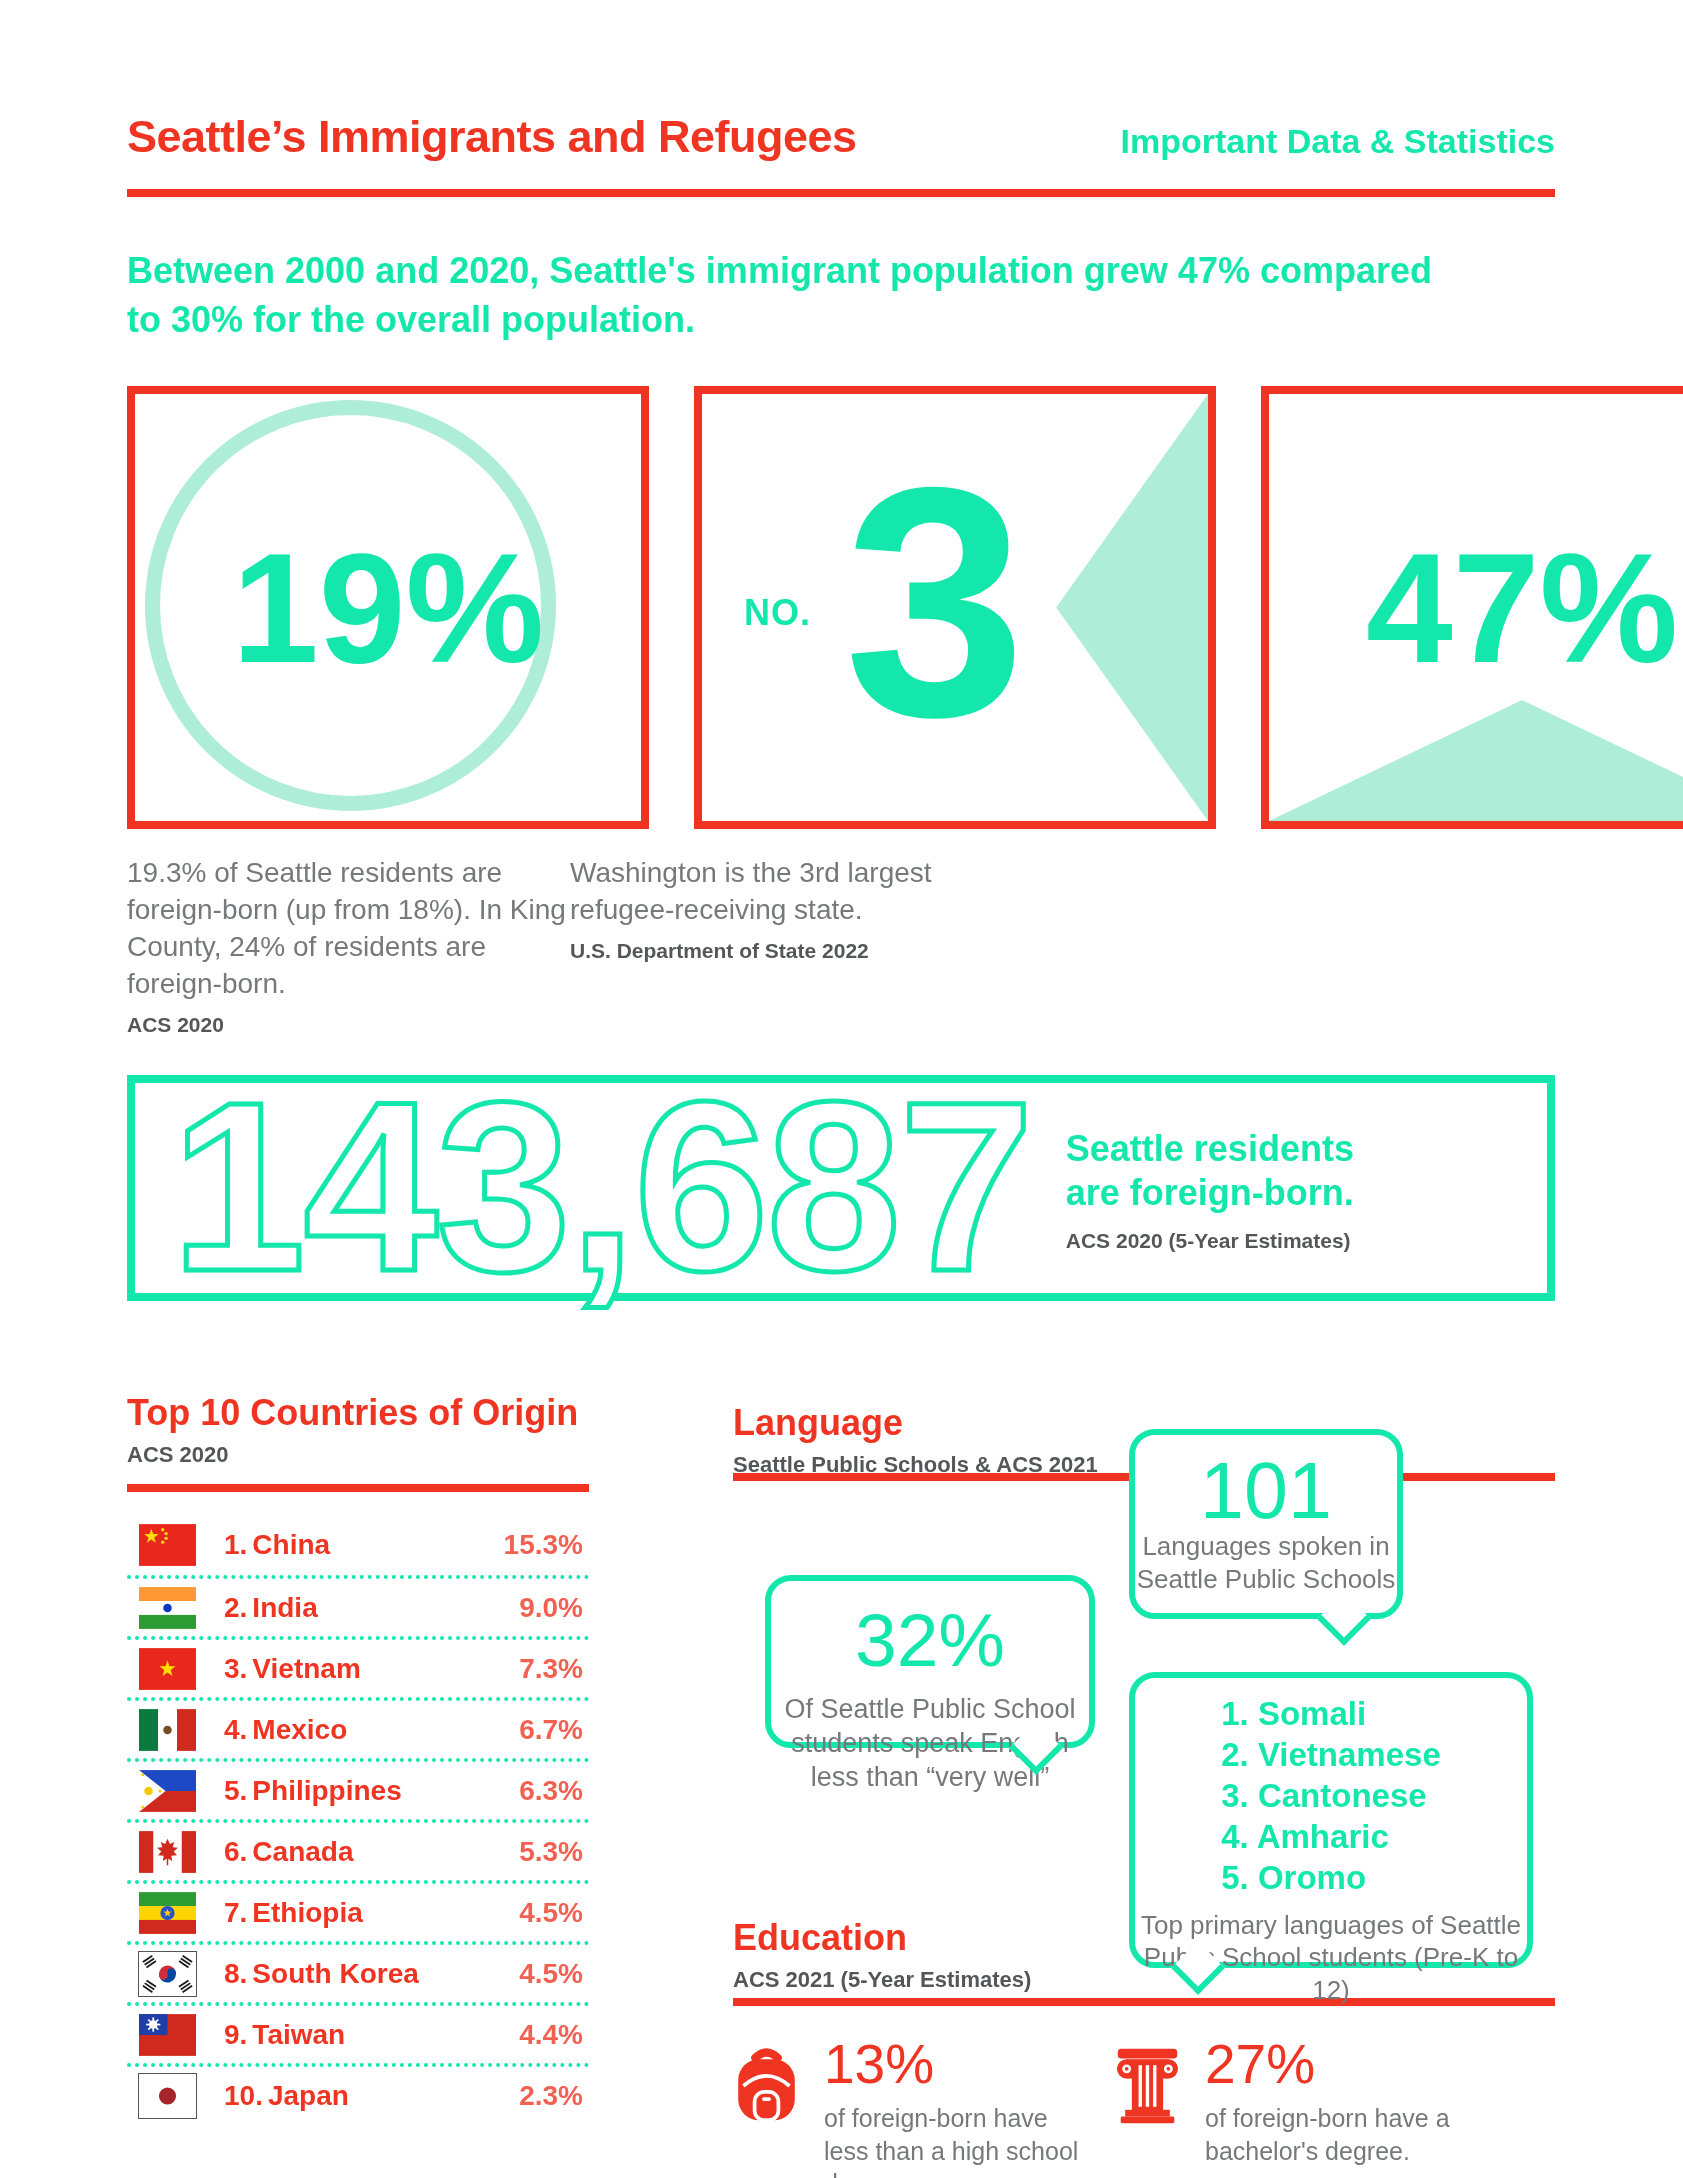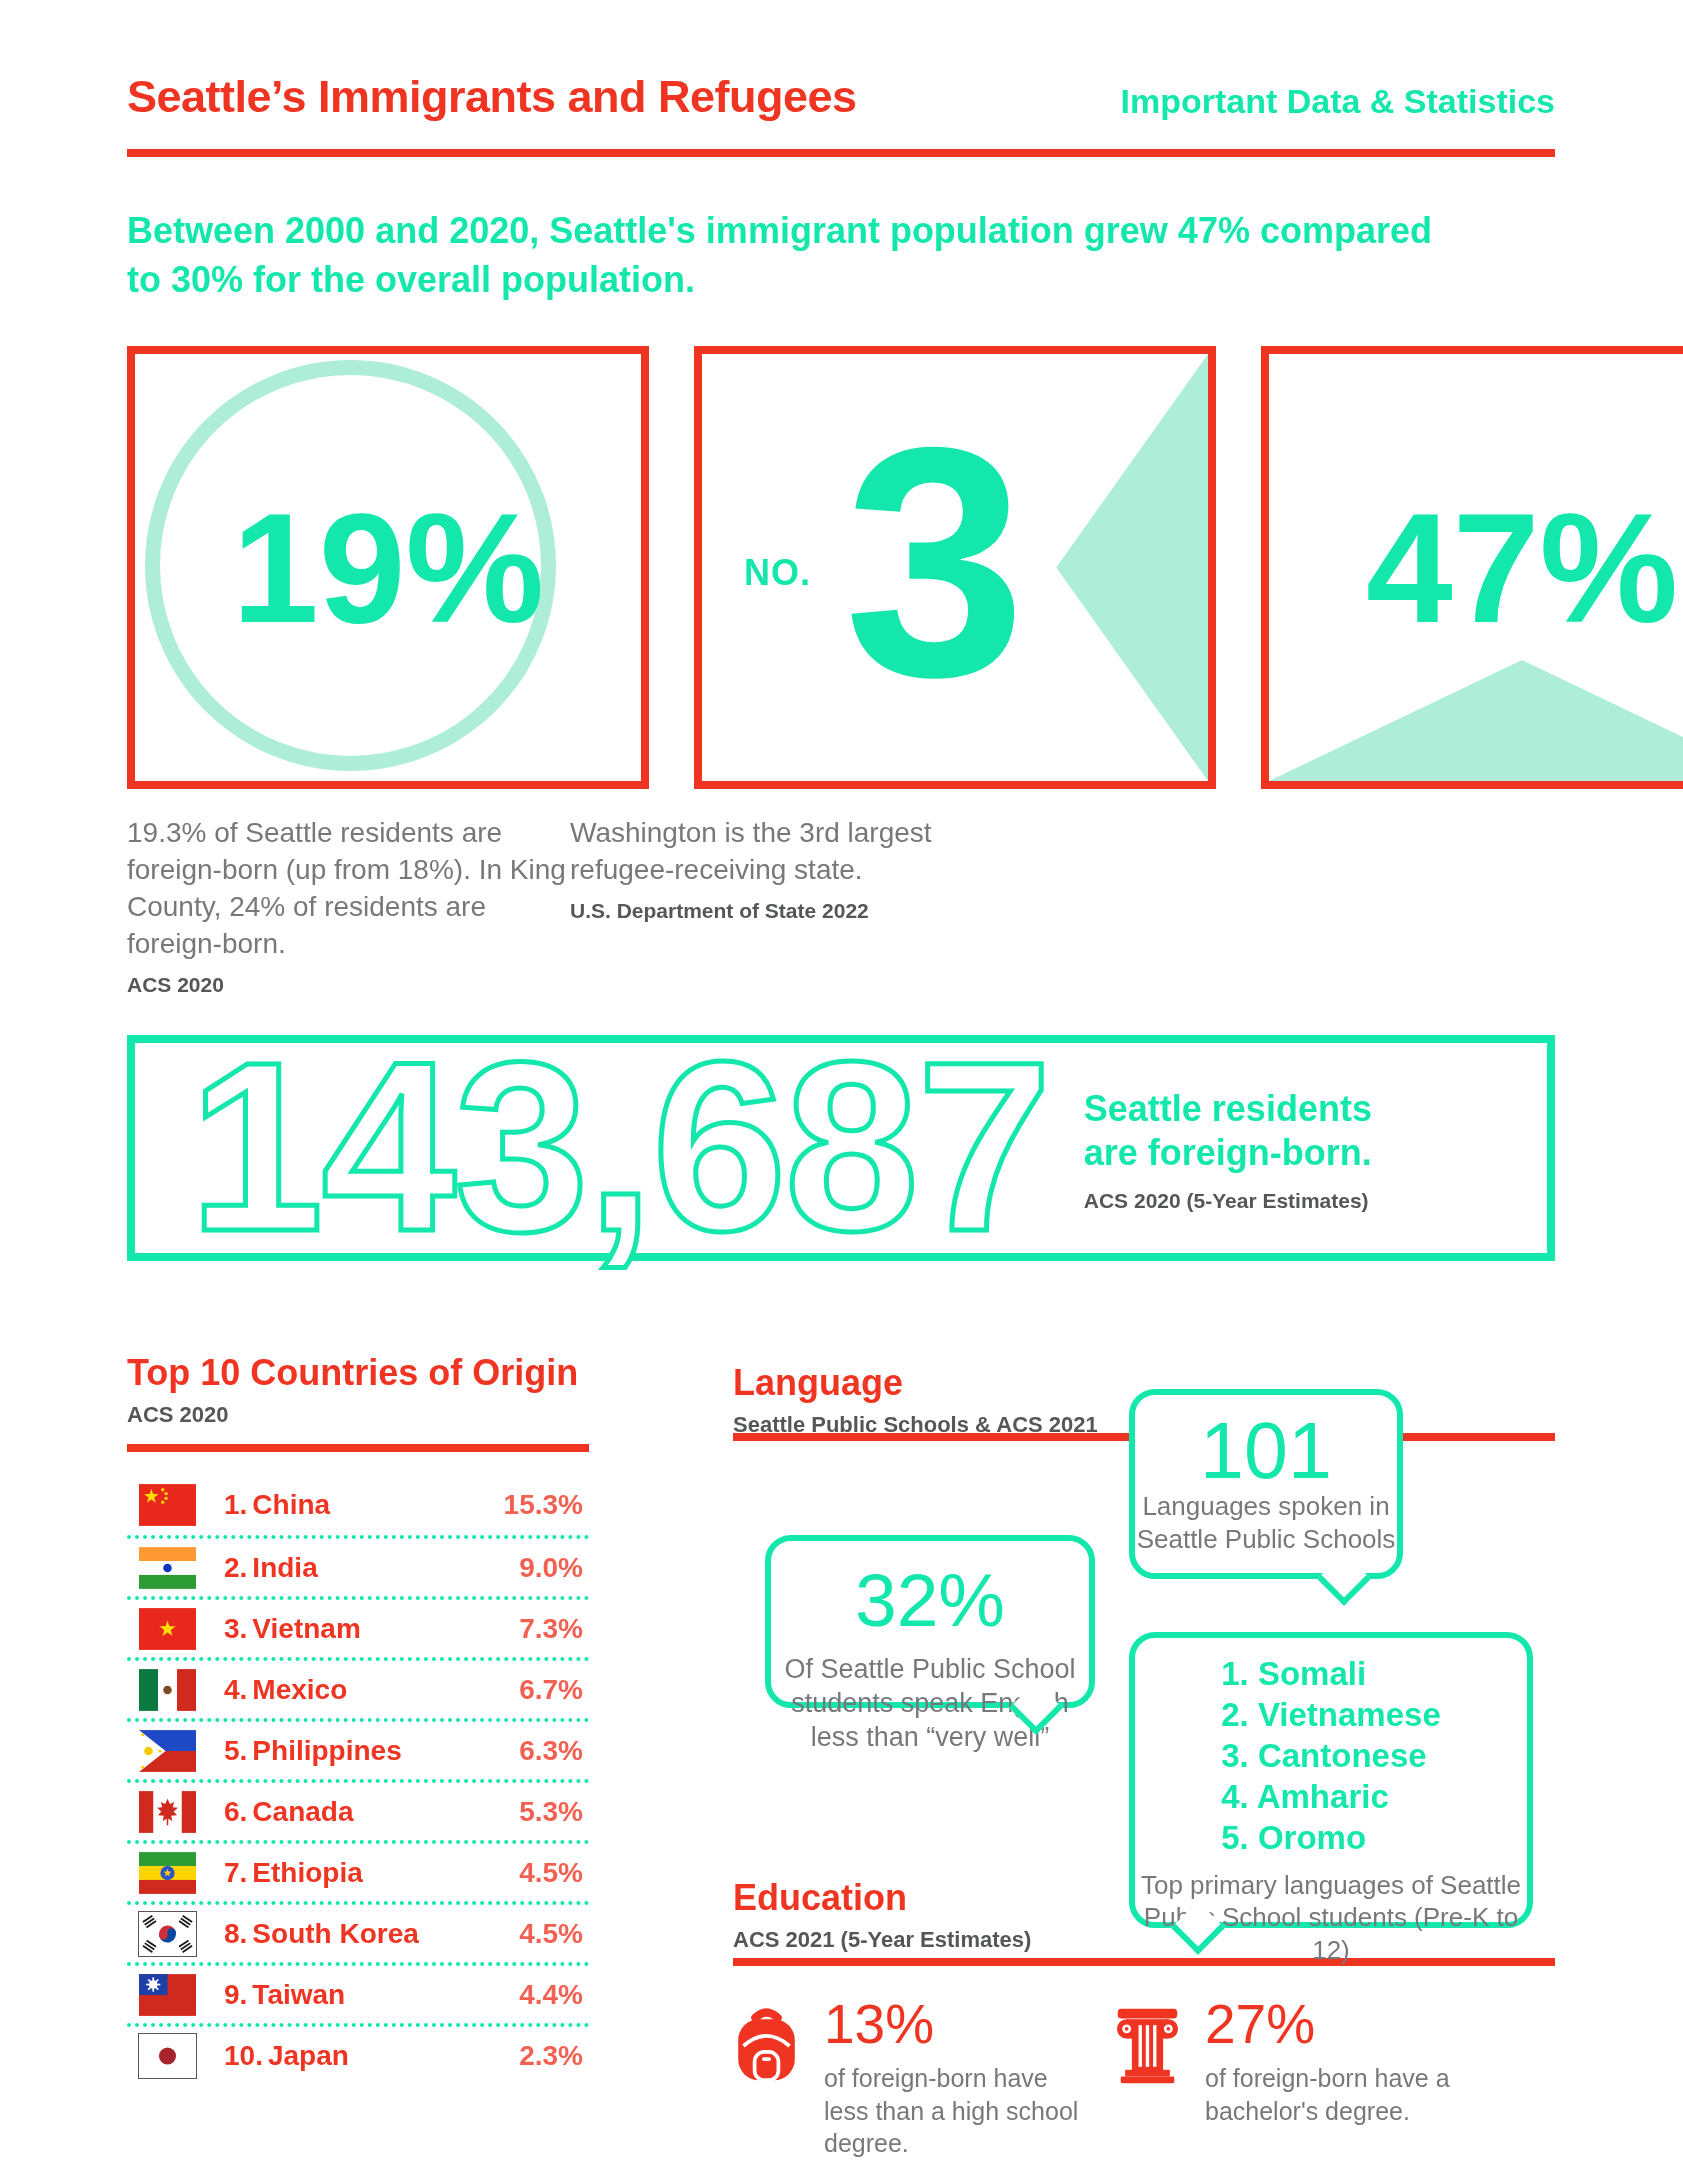--- a/index.html
+++ b/index.html
@@ -10,21 +10,21 @@
     --gray-dark:#555659;
   }
   *{margin:0;padding:0;box-sizing:border-box;}
   html,body{width:1683px;height:2178px;background:#fff;overflow:hidden;}
   body{font-family:"Liberation Sans","DejaVu Sans",sans-serif;color:var(--gray);}
   .page{position:relative;width:1683px;height:2178px;}
   .content{position:absolute;left:127px;top:0;width:1428px;}
 
   
   .header{display:flex;justify-content:space-between;align-items:flex-end;
-    padding-top:71px;padding-bottom:26px;border-bottom:8px solid var(--red);}
+    padding-top:111px;padding-bottom:26px;border-bottom:8px solid var(--red);}
   .header h1{font-size:45px;font-weight:bold;color:var(--red);letter-spacing:-0.5px;}
   .header .subtitle{font-size:34px;font-weight:bold;color:var(--teal);padding-bottom:2px;}
 
   
   .intro{margin-top:50px;font-size:36px;font-weight:bold;color:var(--teal);
     line-height:1.35;max-width:1317px;}
 
   
   .boxes{margin-top:42px;display:flex;gap:45px;}
   .stat-box{position:relative;width:522px;height:443px;border:8px solid var(--red);flex:none;overflow:hidden;}
@@ -41,21 +41,21 @@
   .tri-up{position:absolute;left:0;right:0;bottom:0;height:121px;width:100%;}
 
   
   .captions{margin-top:26px;display:flex;}
   .caption{width:443px;flex:none;}
   .caption p{font-size:28px;color:var(--gray);line-height:1.32;}
   .source{margin-top:10px;font-size:21px;font-weight:bold;color:var(--gray-dark);}
 
   
   .bigbox{margin-top:38px;height:226px;border:8px solid var(--teal);
-    display:flex;align-items:center;padding-left:54px;}
+    display:flex;align-items:center;padding-left:36px;}
   .bignum{font-size:242px;font-weight:bold;line-height:198px;color:#fff;
     -webkit-text-stroke:5px var(--teal);letter-spacing:-2px;margin-top:-4px;}
   @supports not (-webkit-text-stroke:1px black){ .bignum{color:var(--teal);} }
   .bigbox-right{margin-left:34px;width:337px;padding-top:4px;}
   .bigbox-right .label{font-size:36px;font-weight:bold;color:var(--teal);line-height:1.22;}
   .bigbox-right .source{margin-top:14px;}
 
   
   .columns{position:relative;margin-top:91px;height:896px;}
   .col-left{position:absolute;left:0;top:0;width:462px;}

